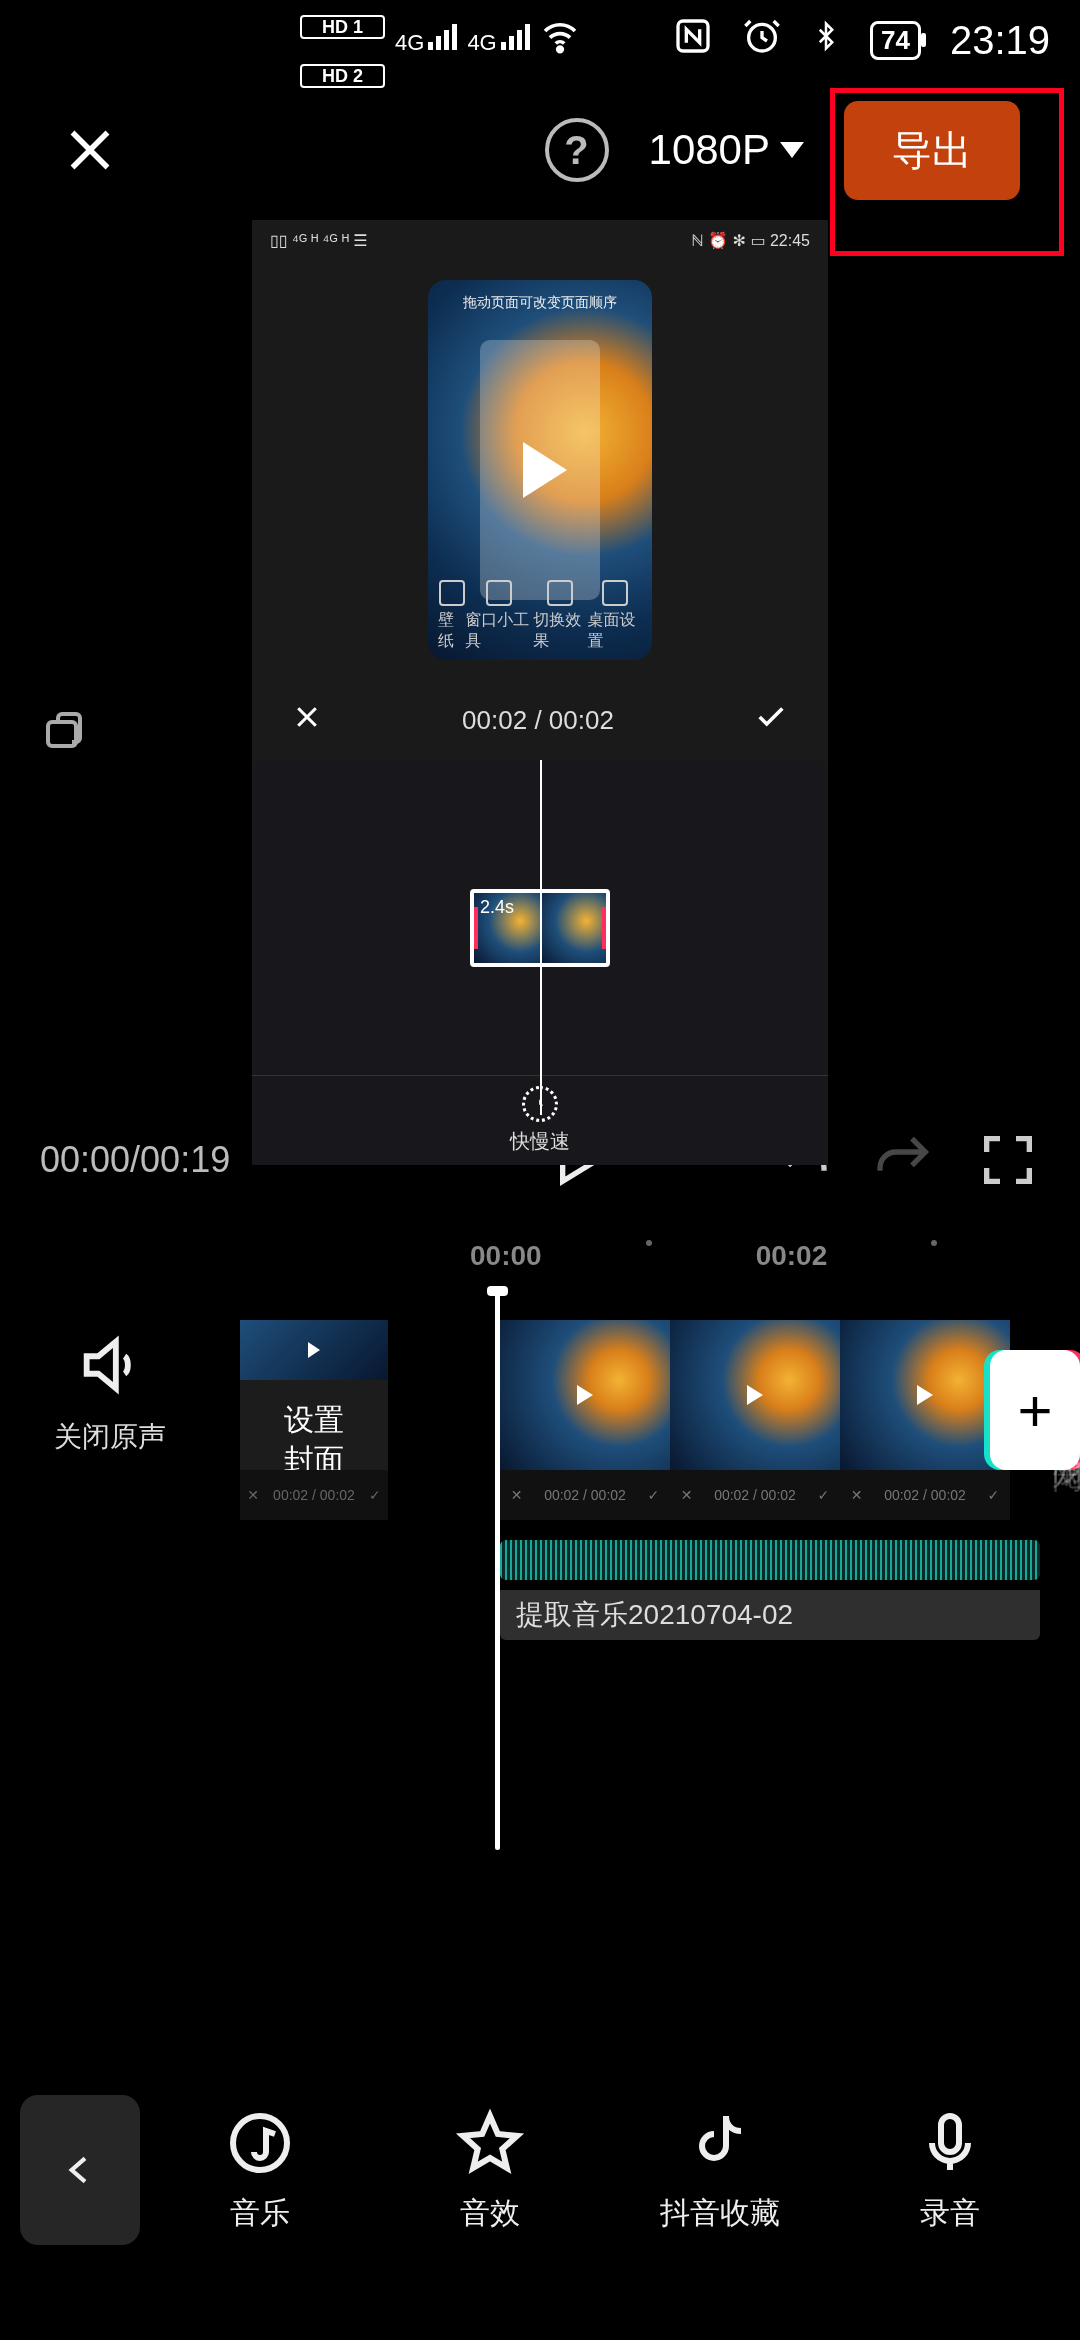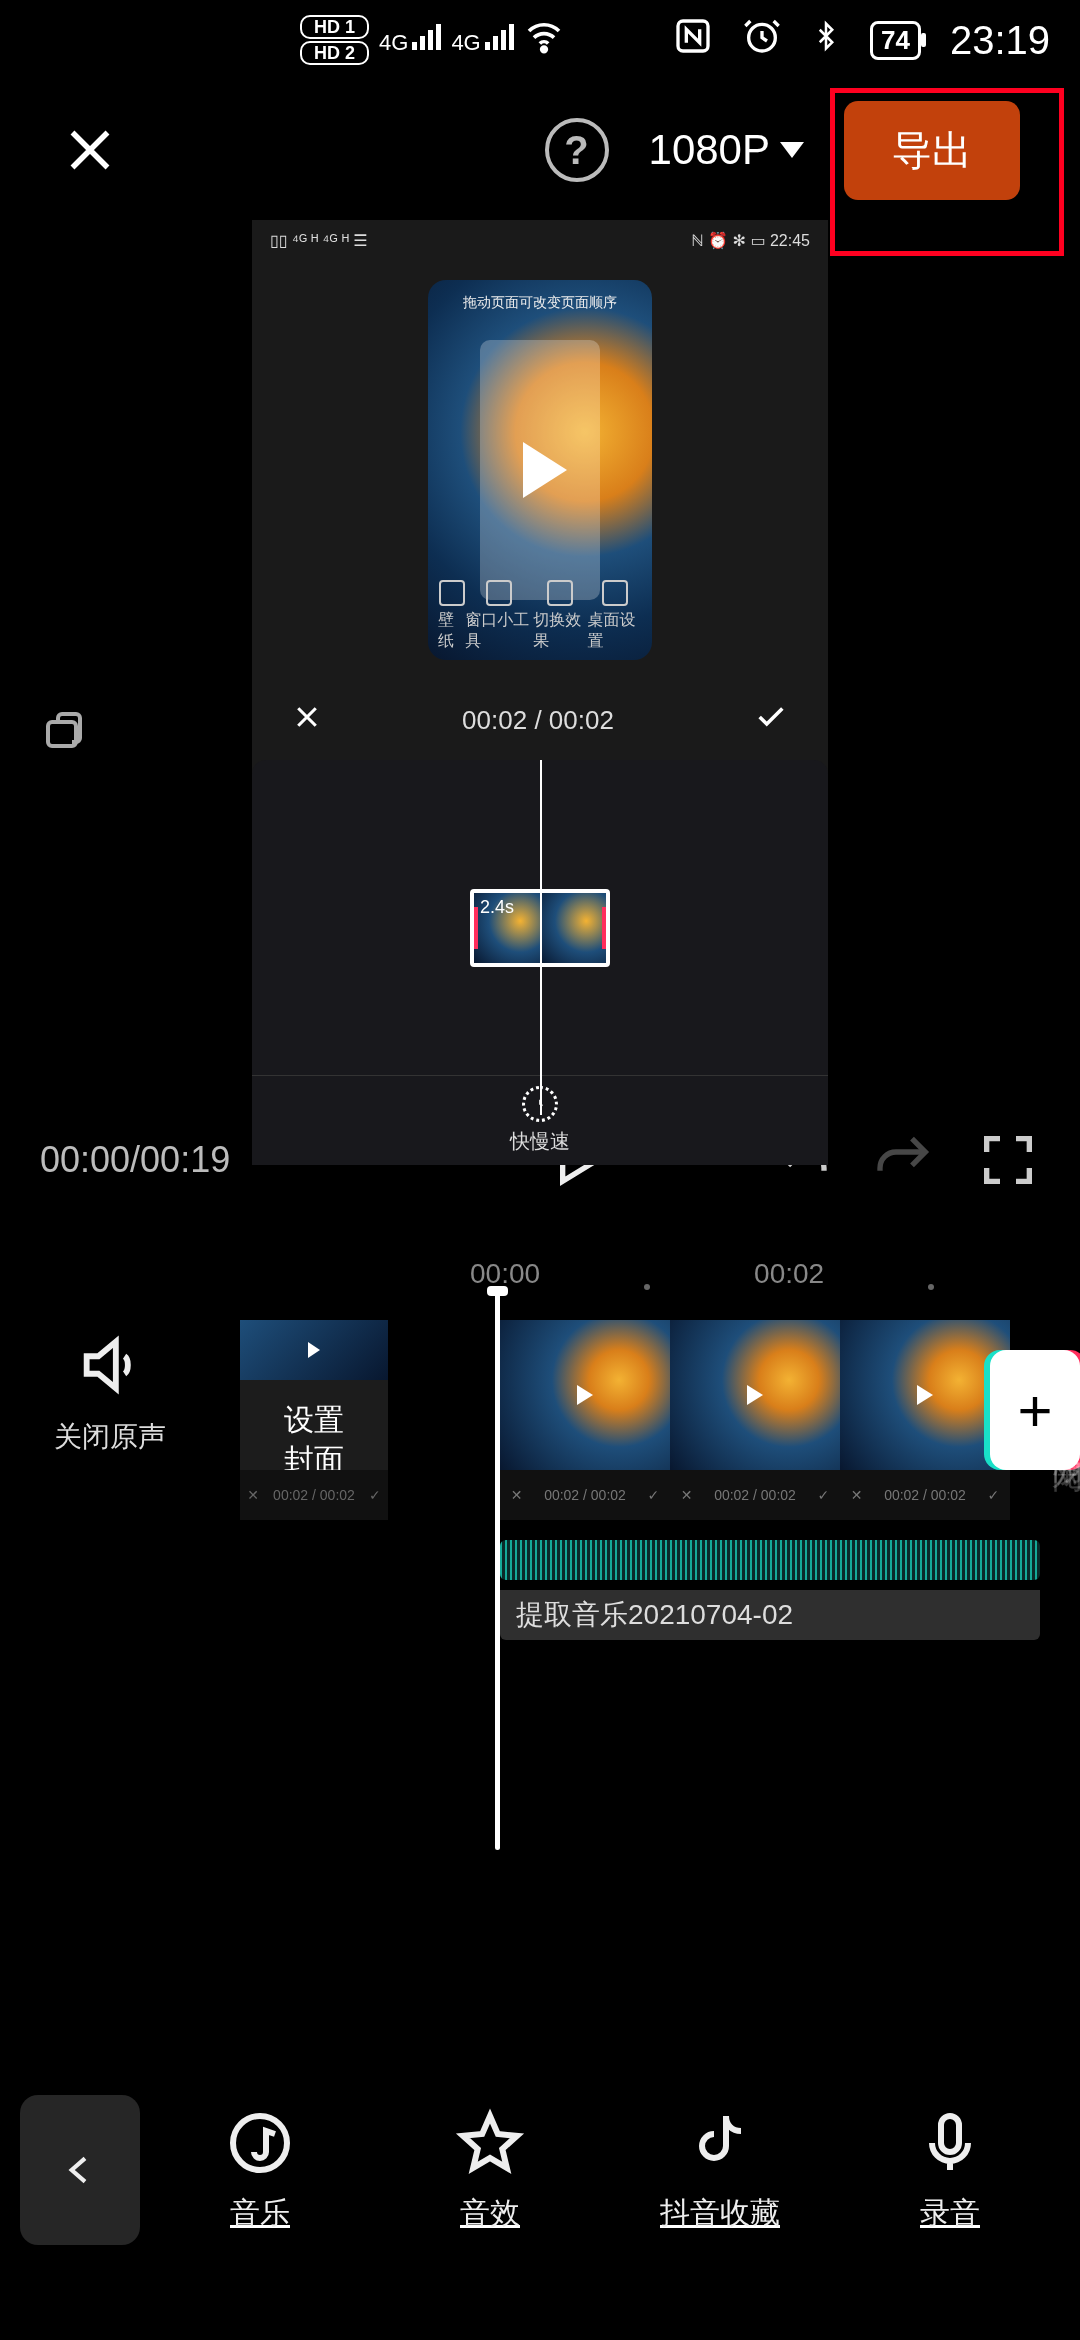--- a/index.html
+++ b/index.html
@@ -9,21 +9,21 @@
   font-family: -apple-system, "PingFang SC", "Microsoft YaHei", sans-serif;
   overflow: hidden;
 }
 .status-bar {
   height: 80px; display: flex; align-items: center; justify-content: space-between;
   padding: 0 30px; font-size: 34px; font-weight: 500; color: #fff;
 }
 .status-left { display: flex; align-items: center; gap: 10px; padding-left: 270px; }
 .status-right { display: flex; align-items: center; gap: 29px; }
 .hd-badges { display: flex; flex-direction: column; gap: 2px; }
-.hd-badge { border: 2px solid #fff; border-radius: 10px; padding: 0 12px; font-size: 18px; font-weight: 700; line-height: 20px; }
+.hd-badge { border: 2px solid #fff; border-radius: 4px; padding: 0 20px; font-size: 18px; font-weight: 700; line-height: 20px; margin-top: 23px; }
 .sig { display: flex; align-items: baseline; gap: 2px; }
 .sig-label { font-size: 22px; margin-right: 2px; }
 .sig-bars { display: flex; align-items: flex-end; gap: 3px; }
 .sig-bars span { width: 5px; background: #fff; }
 .sig-bars span:nth-child(1){height:8px} .sig-bars span:nth-child(2){height:14px}
 .sig-bars span:nth-child(3){height:20px} .sig-bars span:nth-child(4){height:26px}
 .battery-box { border: 3px solid #fff; border-radius: 8px; padding: 1px 8px; font-size: 26px; font-weight: 600; position: relative; }
 .battery-box::after { content:""; position:absolute; right:-8px; top:30%; width:5px; height:40%; background:#fff; border-radius:2px; }
 
 .top-bar {
@@ -80,21 +80,21 @@
 .ctrl-bar {
   height: 120px; display: flex; align-items: center; padding: 0 40px; gap: 40px;
   color: #ccc;
 }
 .time-text { font-size: 36px; color: #bbb; }
 .ctrl-spacer { flex: 1; }
 .ctrl-ico { width: 64px; height: 64px; display:flex; align-items:center; justify-content:center; }
 .ctrl-ico svg { width: 100%; height: 100%; }
 
 .track-area { height: 650px; background: #000; position: relative; padding-top: 20px; }
-.ruler { height: 50px; display:flex; align-items:flex-end; color:#888; font-size:28px; padding-left: 470px; gap: 104px; }
+.ruler { height: 50px; display:flex; align-items:flex-start; color:#888; font-size:28px; padding-left: 470px; gap: 104px; font-weight: bold; }
 .ruler .dot { width:6px; height:6px; background:#666; border-radius:50%; }
 .tracks { position:relative; height: 560px; }
 .tracks-left { position:absolute; left:0; top:40px; width: 220px; display:flex; flex-direction:column; align-items:center; gap:14px; }
 .mute-label { font-size: 28px; color:#ddd; }
 .cover-tile {
   position:absolute; left: 240px; top: 30px; width: 148px; height: 200px;
   background:#1c1c1c; display:flex; flex-direction:column; align-items:center; justify-content:flex-start;
   font-size:30px; line-height:40px; text-align:center; color:#fff;
 }
 .cover-tile-img { width:100%; height:60px; background: linear-gradient(135deg,#1e4e7a,#08172f); display:flex; align-items:center; justify-content:center; position:relative; }
@@ -111,21 +111,21 @@
 
 .audio-wave { position:absolute; left:500px; top:250px; right:40px; height:40px; background:#0a2a2a; border-radius:6px; overflow:hidden; }
 .audio-wave-inner { height:100%; background: repeating-linear-gradient(90deg, #19e0c8 0 2px, transparent 2px 5px); opacity:0.7; }
 .audio-label-row { position:absolute; left:500px; top:300px; right:40px; height:50px; background:#2f2f2f; display:flex; align-items:center; padding:0 16px; font-size:28px; color:#ddd; border-radius:0 0 6px 6px; }
 
 .playhead-main { position:absolute; left:495px; top:0; bottom:0; width:5px; background:#fff; border-radius:3px; }
 .playhead-main::before { content:""; position:absolute; top:-4px; left:-8px; width:21px; height:10px; background:#fff; border-radius:4px; }
 
 .bottom-bar {
   position:absolute; left:0; right:0; bottom:70px; height:200px;
-  display:flex; align-items:center; padding:0 20px; gap:10px;text-decoration:underline;
+  display:flex; align-items:center; padding:0 20px; gap:10px;
 }
 .back-tile { width:120px; height:150px; background:#262626; border-radius:18px; display:flex; align-items:center; justify-content:center; }
 .tool-item { flex:1; display:flex; flex-direction:column; align-items:center; gap:14px; color:#eee; font-size:30px; }
 .tool-ico { width:72px; height:72px; display:flex; align-items:center; justify-content:center; }
 .tool-ico svg { width:100%; height:100%; }
 
 .watermark { position:absolute; right:-10px; top:1420px; writing-mode: vertical-rl; font-size:32px; color:rgba(255,255,255,0.22); letter-spacing:6px; font-weight:300; }
 </style>
 </head>
 <body>

